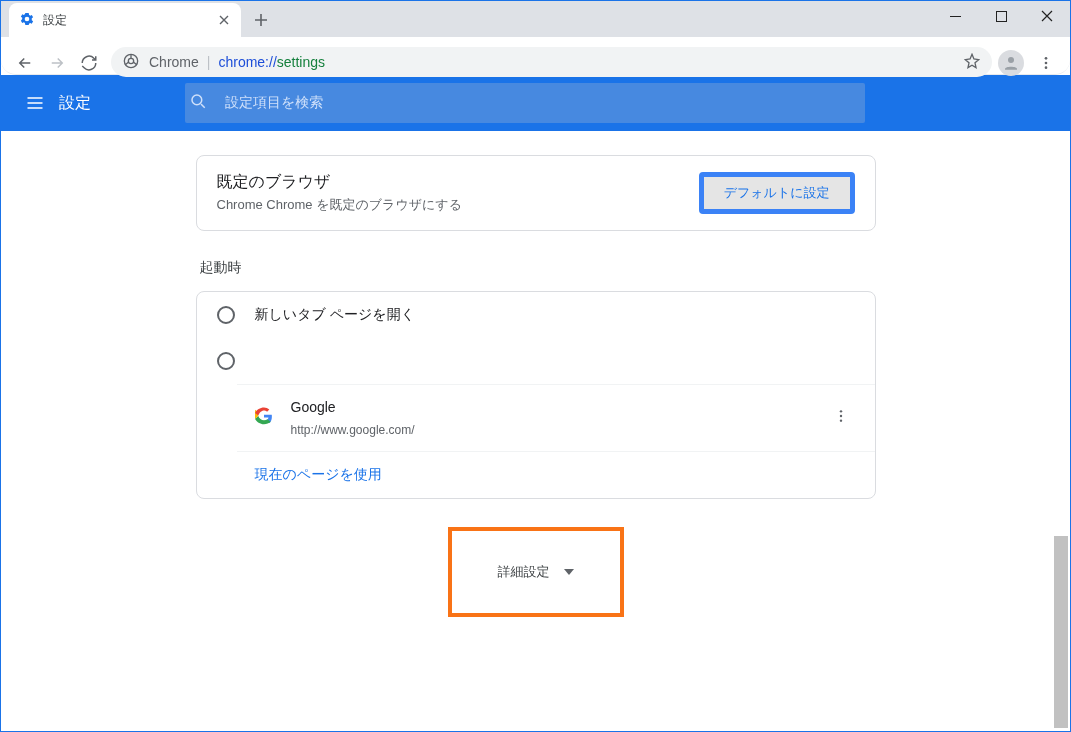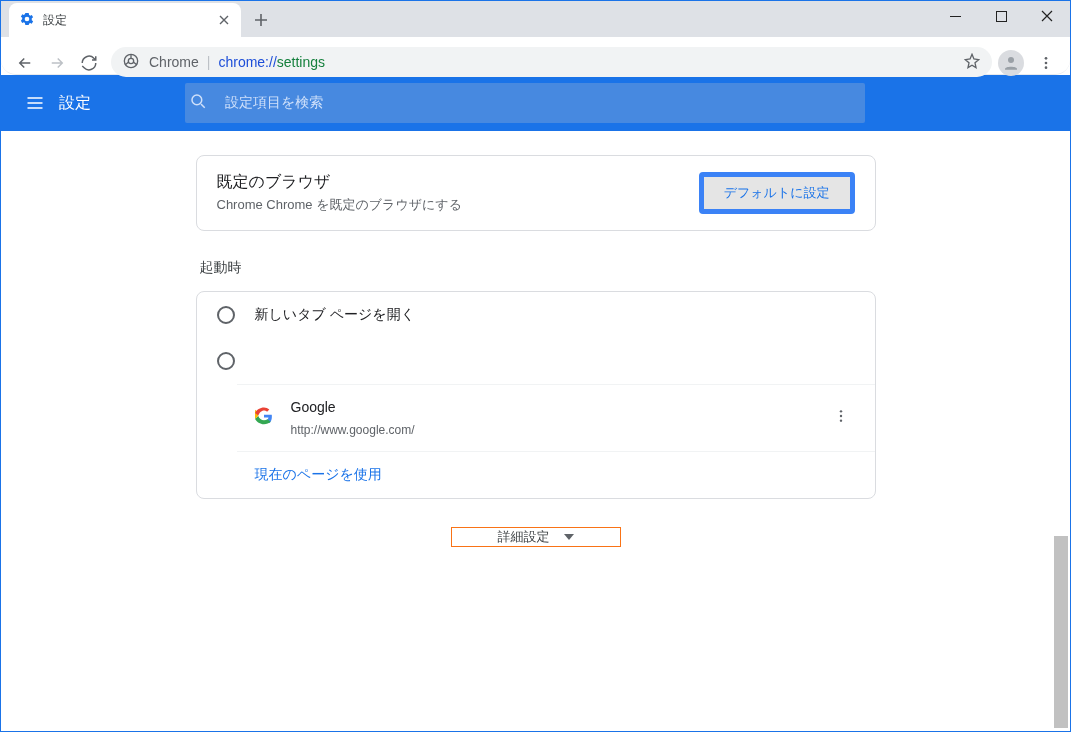--- a/index.html
+++ b/index.html
@@ -252,22 +252,22 @@
     cursor: pointer;
   }
 
   .advanced-wrap {
     display: flex;
     justify-content: center;
     margin-top: 24px;
     margin-bottom: 40px;
   }
   .advanced-btn {
-    border: 1px solid #f97316;
-    padding: 0 46px;
+    border: 4px solid #f97316;
+    padding: 32px 46px;
     display: flex;
     align-items: flex-start;
     font-size: 13px;
     color: #3c4043;
     cursor:pointer;
     background:#fff;
   }
   .advanced-btn .caret { margin-left: 14px; color:#5f6368; }
 
   

